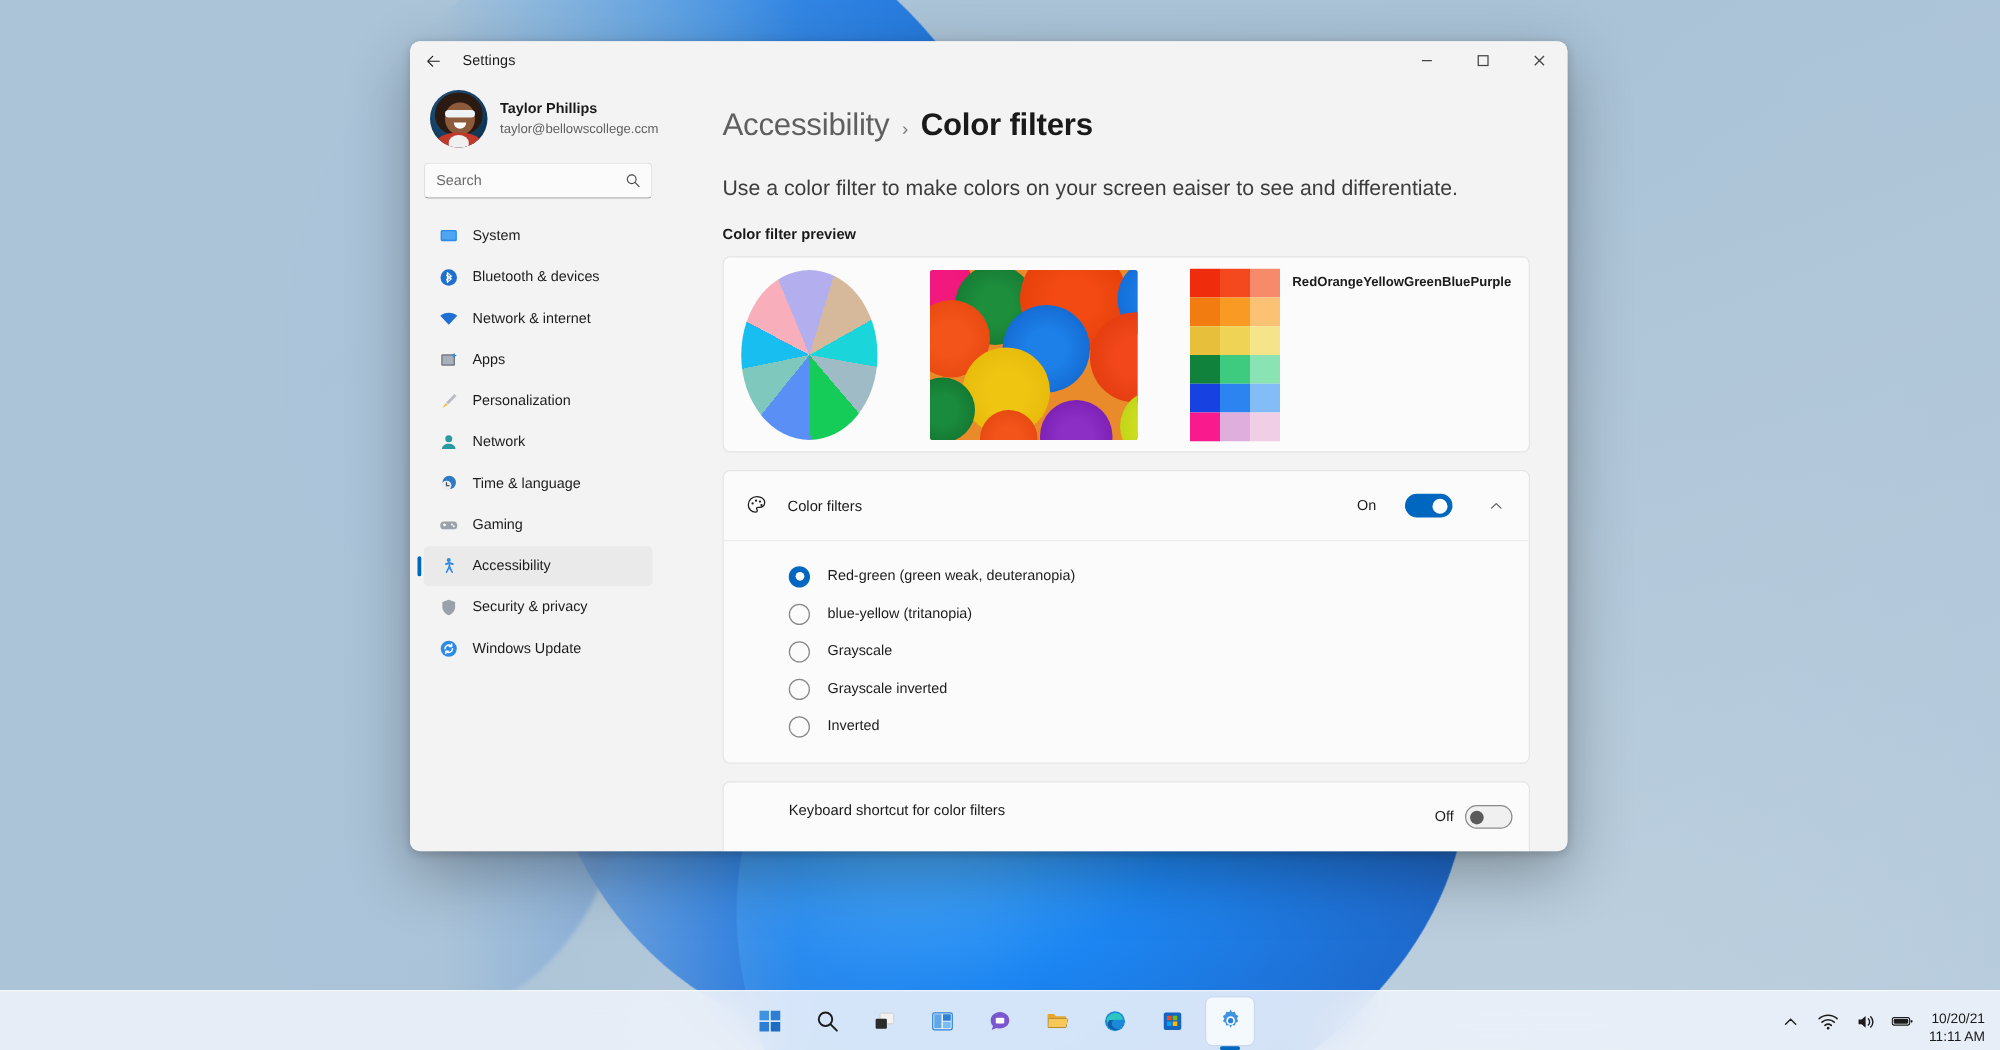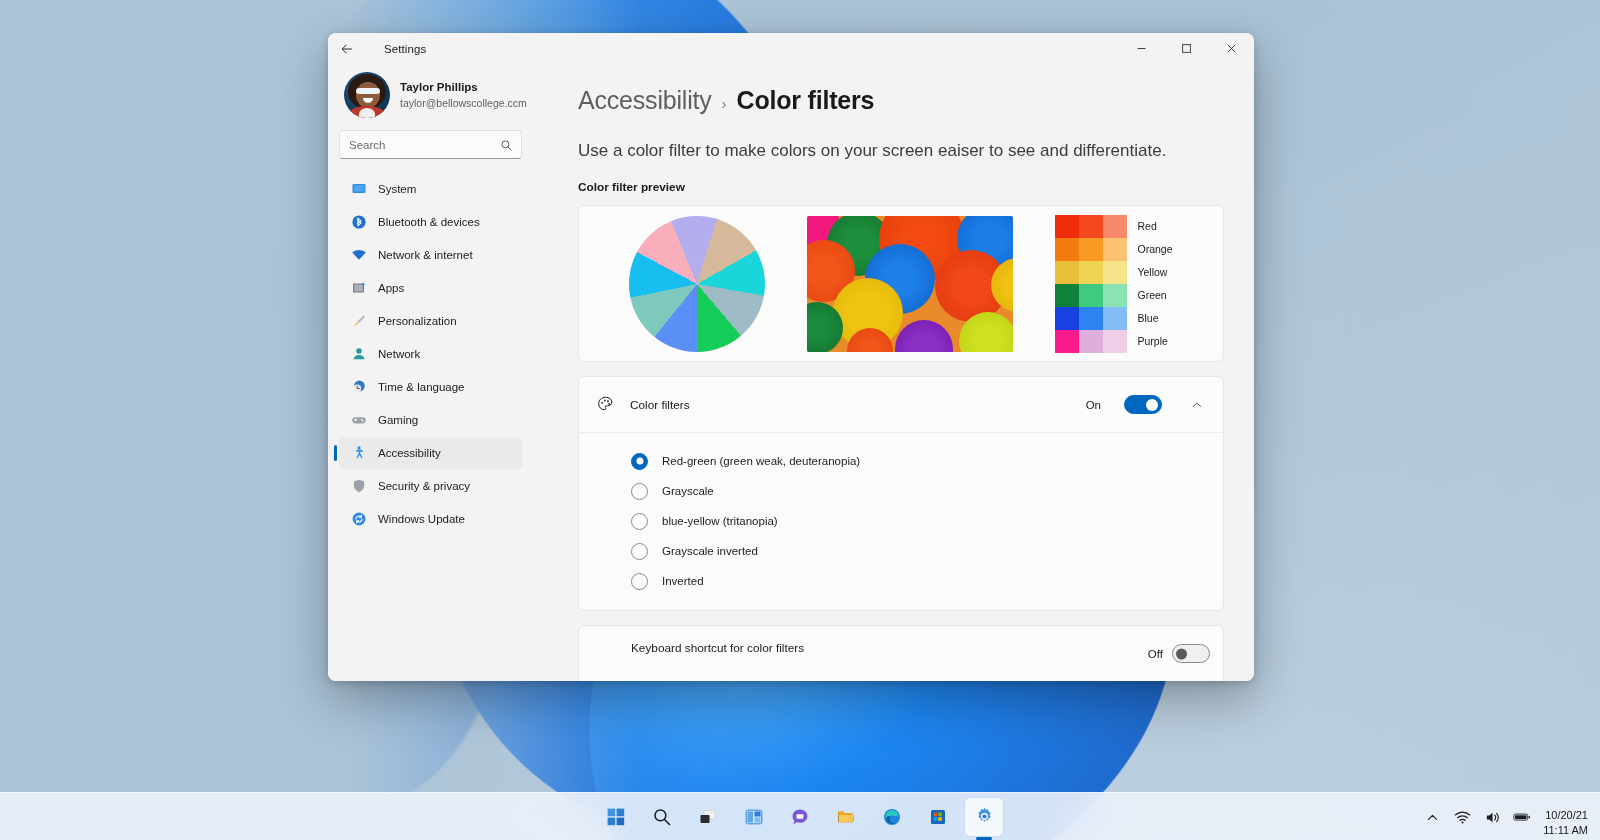--- a/index.html
+++ b/index.html
@@ -80,21 +80,21 @@
     display: flex; align-items: center;
     background: #f3f3f3;
     position: relative;
   }
   .back-btn {
     width: 30px; height: 30px; margin-left: 4px;
     display: flex; align-items: center; justify-content: center;
     border-radius: 4px; color: #1c1c1c;
   }
   .win-title {
-    font-size: 11.5px; color: #1a1a1a; margin-left: 22px;
+    font-size: 11.5px; color: #1a1a1a; margin-left: 8px;
     letter-spacing: .1px;
   }
   .caption-buttons {
     position: absolute; right: 0; top: 0; height: 31px; display: flex;
   }
   .cap-btn {
     width: 45px; height: 31px;
     display: flex; align-items: center; justify-content: center;
     color: #444; font-size: 10px;
   }
@@ -215,21 +215,21 @@
     width: 206px; height: 136px; border-radius: 2px;
     position: relative; overflow: hidden;
     background: #e98a2b;
   }
   .fan { position: absolute; border-radius: 50%; }
 
   
   .swatch-wrap { display: flex; gap: 10px; align-items: flex-start; }
   .swatch-grid { display: grid; grid-template-columns: repeat(3, 24px); }
   .swatch-cell { width: 24px; height: 23px; }
-  .swatch-labels { display: flex; flex-direction: column; }
+  .swatch-labels { display: flex; flex-direction: row; font-weight: bold; }
   .swatch-label { height: 23px; line-height: 23px; font-size: 10.5px; color: #1c1c1c; }
 
   
   #filters-card { margin-bottom: 14px; overflow: hidden; }
   .expander-head {
     height: 56px; display: flex; align-items: center;
     padding: 0 13px 0 15px; gap: 14px;
     border-bottom: 1px solid #ececec;
   }
   .exp-icon { width: 22px; flex: 0 0 22px; display: flex; align-items: center; justify-content: center; color: #1a1a1a; }
@@ -579,25 +579,25 @@
             </span>
           </div>
 
           <div class="radio-list">
             <div class="radio-row">
               <span class="radio checked"></span>
               <span class="radio-label">Red-green (green weak, deuteranopia)</span>
             </div>
             <div class="radio-row">
               <span class="radio"></span>
-              <span class="radio-label">Grayscale</span>
+              <span class="radio-label">blue-yellow (tritanopia)</span>
             </div>
             <div class="radio-row">
               <span class="radio"></span>
-              <span class="radio-label">blue-yellow (tritanopia)</span>
+              <span class="radio-label">Grayscale</span>
             </div>
             <div class="radio-row">
               <span class="radio"></span>
               <span class="radio-label">Grayscale inverted</span>
             </div>
             <div class="radio-row">
               <span class="radio"></span>
               <span class="radio-label">Inverted</span>
             </div>
           </div>

